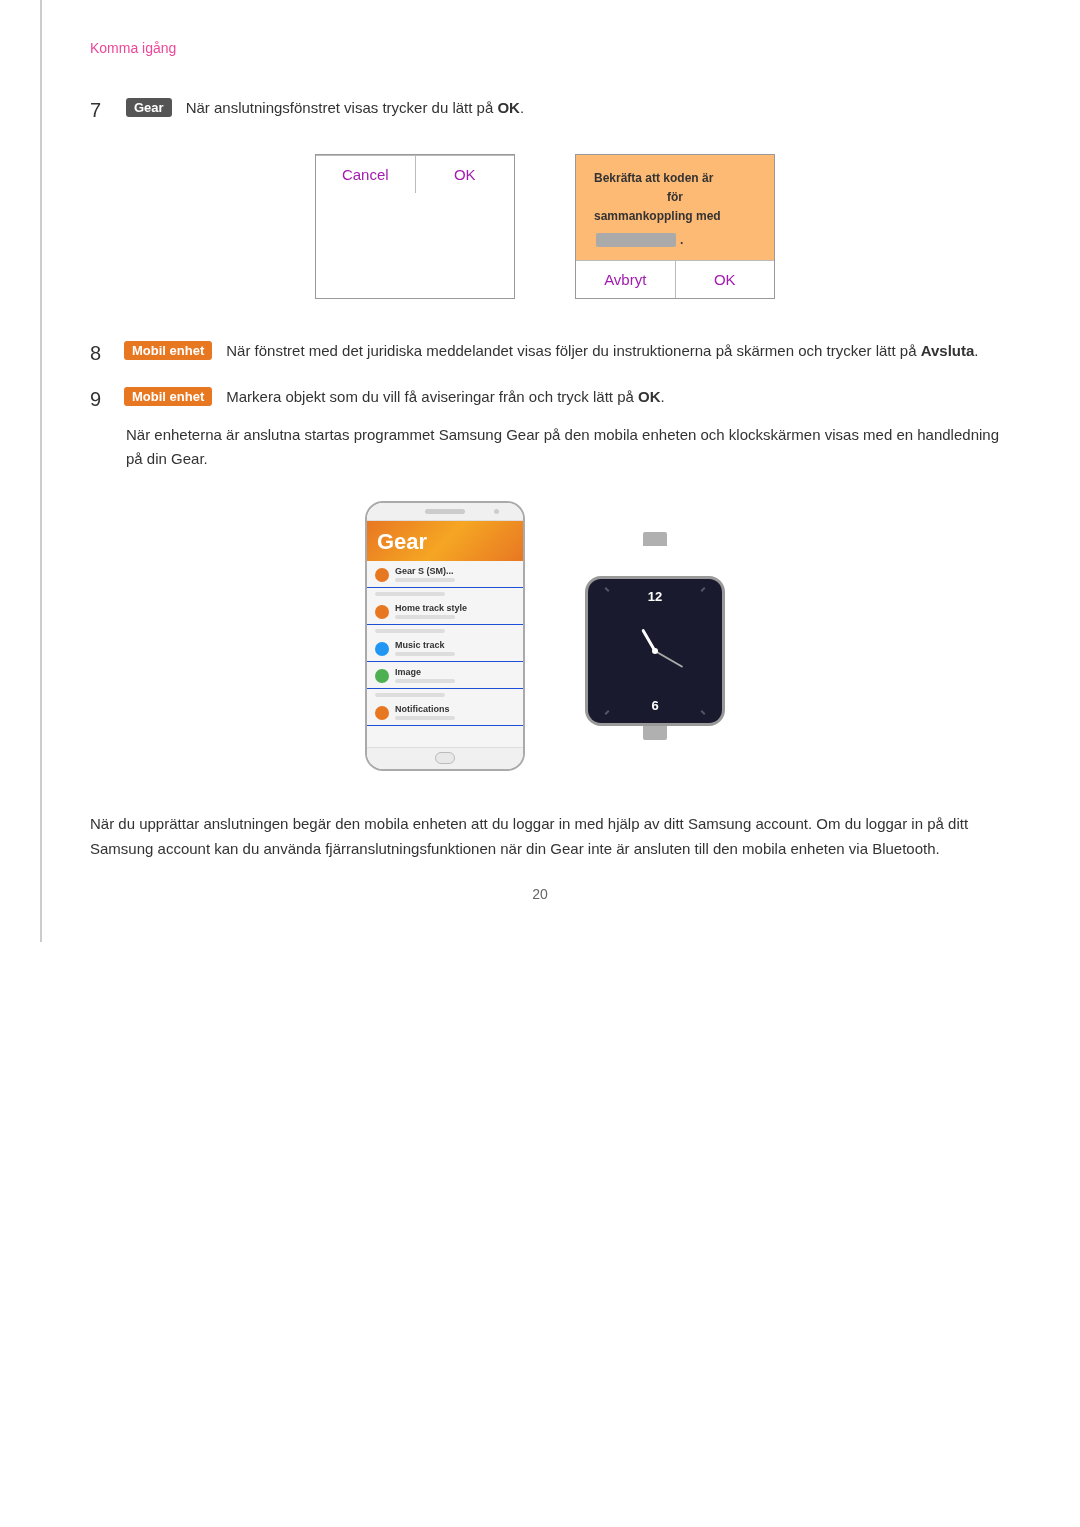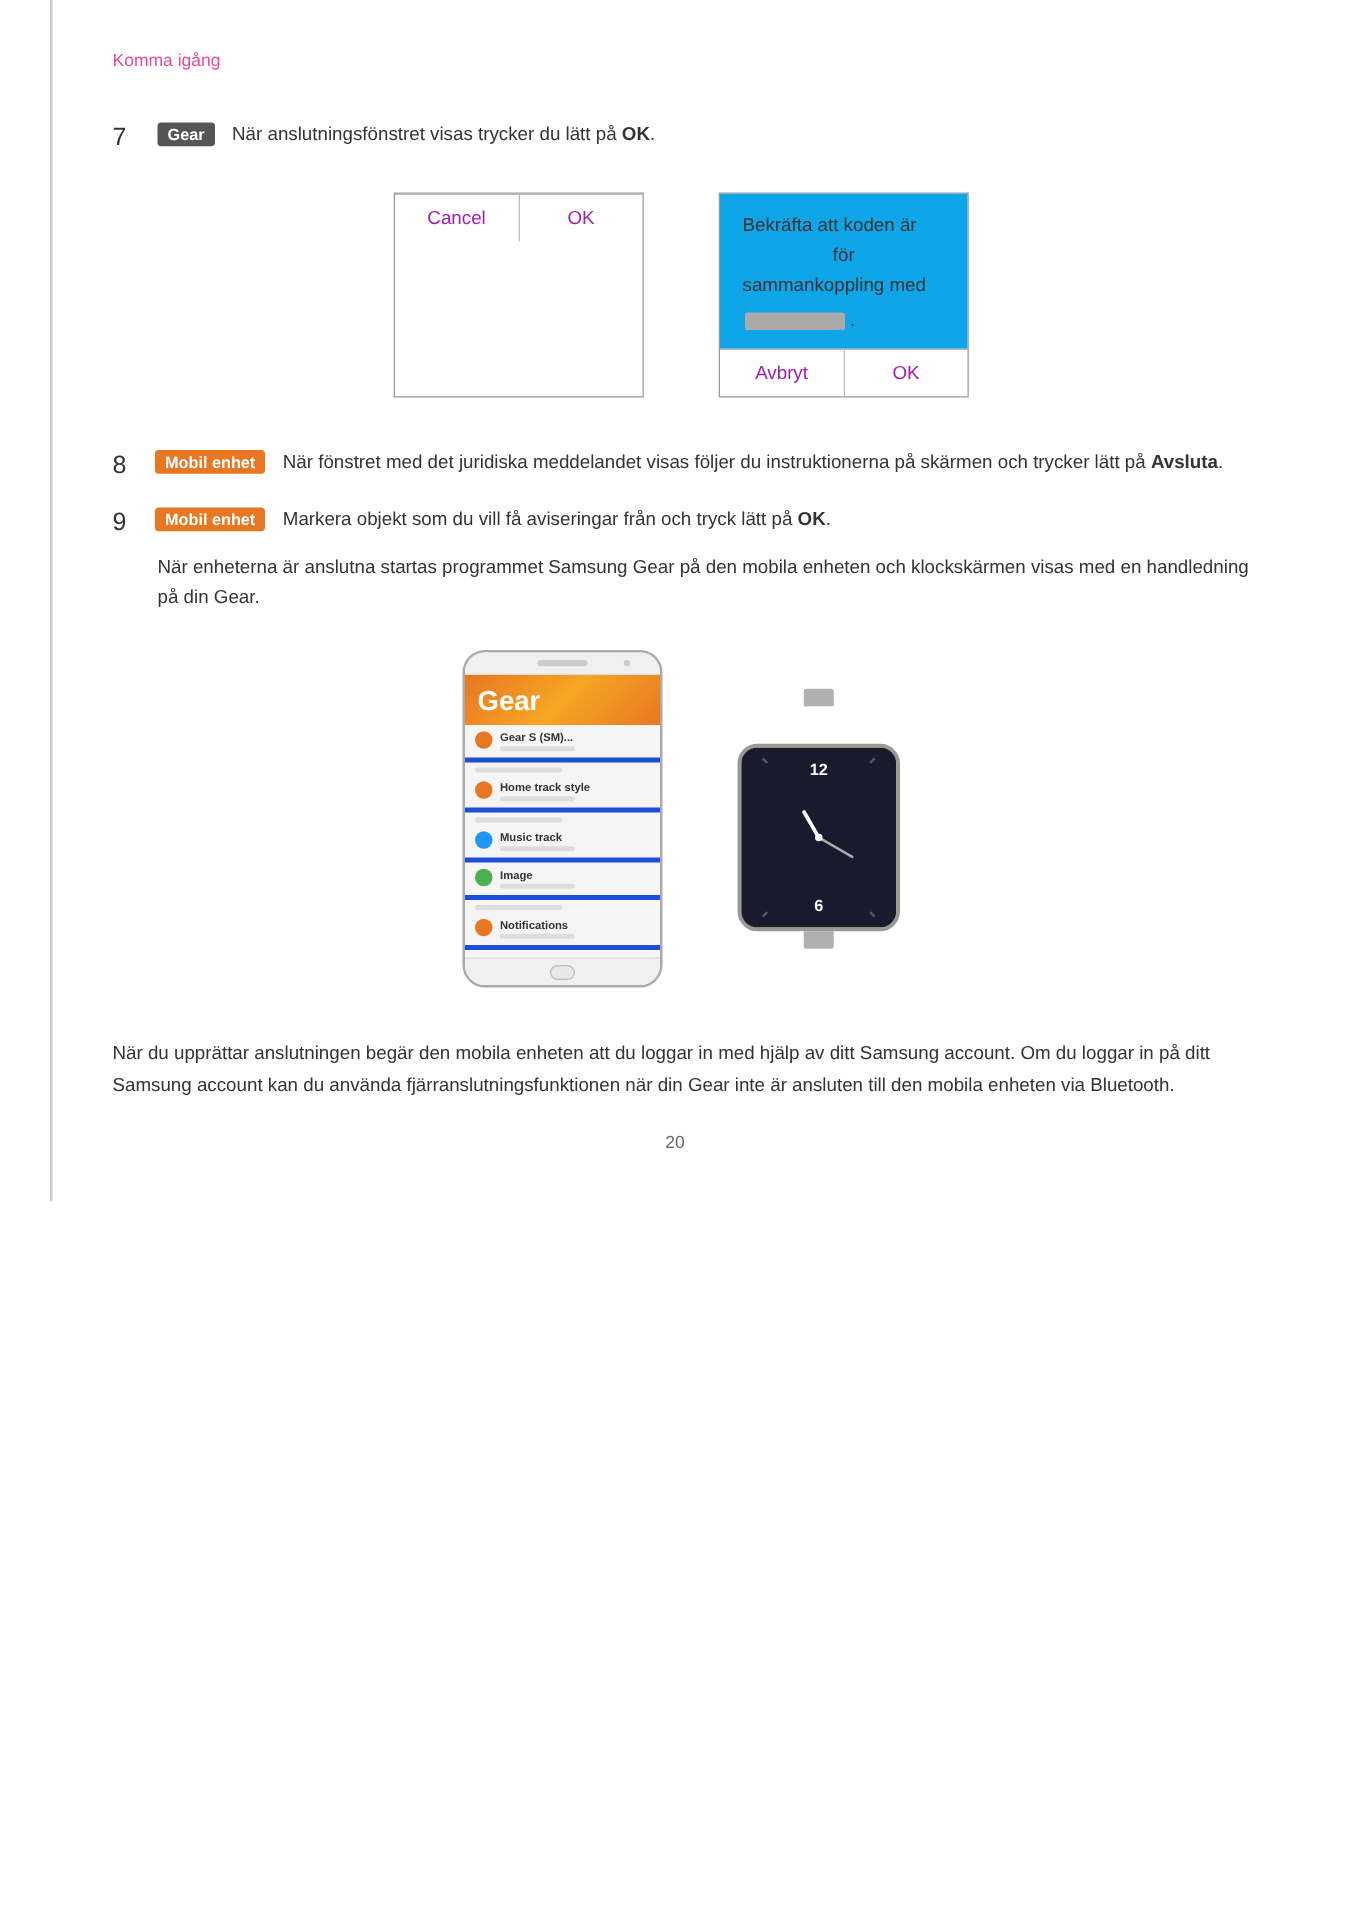--- a/index.html
+++ b/index.html
@@ -130,25 +130,26 @@
       background: transparent;
       cursor: pointer;
     }
 
     .dialog-btn + .dialog-btn {
       border-left: 1px solid #bbb;
     }
 
     
     .dialog-light-header {
-      background: #0ea5e9;
+      background: #fdba74;
       color: #333;
       padding: 14px 18px 10px 18px;
-      font-size: 15px;
+      font-size: 12px;
       line-height: 1.6;
+      font-weight: bold;
     }
 
     .dialog-light-header .blurred-text {
       display: inline-block;
       background: #aaa;
       color: transparent;
       border-radius: 2px;
       margin: 0 2px;
       font-size: 14px;
       line-height: 1.2;
@@ -226,23 +227,23 @@
     .gear-app-header {
       background: linear-gradient(135deg, #e87722 0%, #f5a623 50%, #e87722 100%);
       padding: 8px 10px 6px 10px;
       color: #fff;
       font-size: 22px;
       font-weight: bold;
     }
 
     .gear-menu-item {
       display: flex;
-      align-items: flex-start;
+      align-items: flex-end;
       padding: 5px 8px;
-      border-bottom: 4px solid #1d4ed8;
+      border-bottom: 1px solid #1d4ed8;
       font-size: 9px;
       color: #333;
     }
 
     .gear-menu-icon {
       width: 14px;
       height: 14px;
       border-radius: 50%;
       margin-right: 6px;
       flex-shrink: 0;
@@ -287,25 +288,25 @@
     .home-button {
       width: 20px;
       height: 12px;
       border: 1.5px solid #bbb;
       border-radius: 8px;
       background: #e8e8e8;
     }
 
     
     .watch-mockup {
-      width: 130px;
+      width: 140px;
       height: 150px;
       border: 3px solid #999;
       border-radius: 16px;
-      background: #bef264;
+      background: #a3a3a3;
       display: flex;
       align-items: center;
       justify-content: center;
       position: relative;
       overflow: hidden;
       margin-top: 30px;
     }
 
     .watch-face {
       width: 100%;

